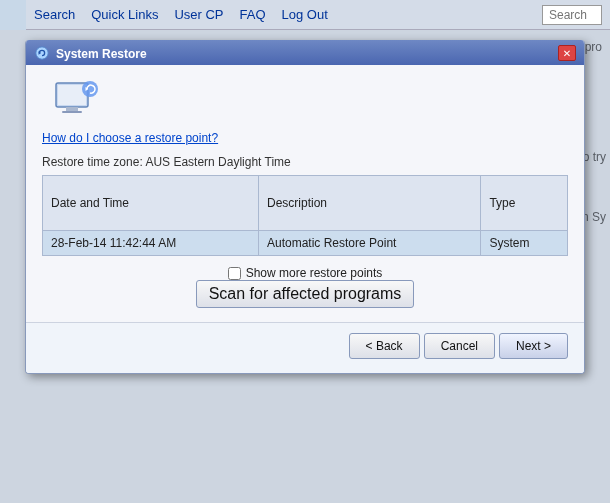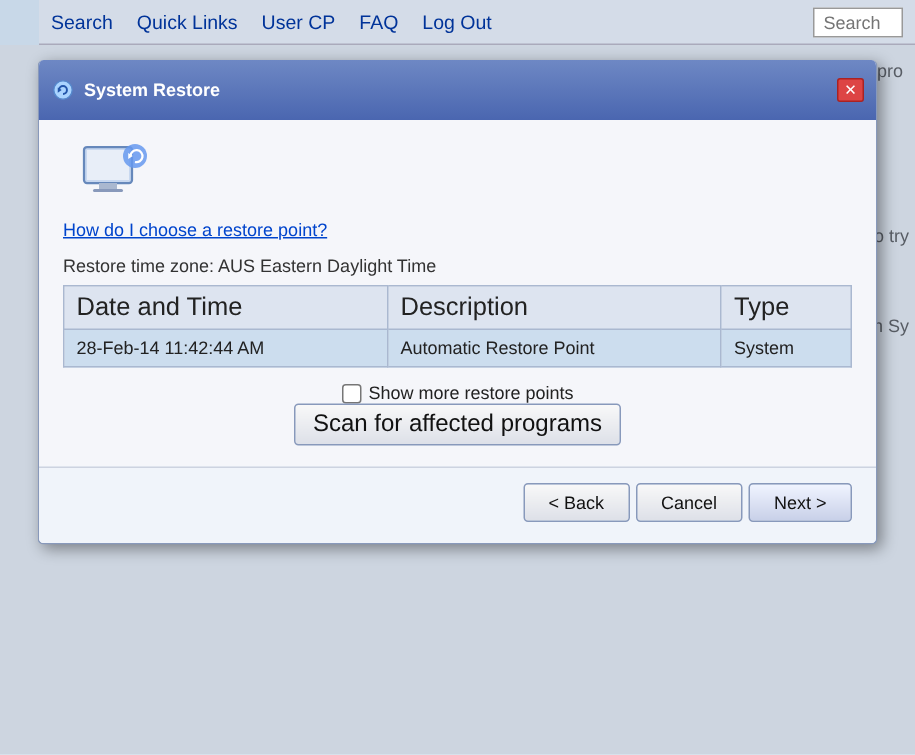--- a/index.html
+++ b/index.html
@@ -90,23 +90,23 @@
       width: 560px;
       box-shadow: 3px 3px 10px rgba(0,0,0,0.4);
       border-radius: 4px;
       overflow: hidden;
     }
 
     
     .title-bar {
       background: linear-gradient(to bottom, #6e88c4 0%, #4a66b0 100%);
       display: flex;
-      align-items: center;
+      align-items: flex-end;
       padding: 4px 8px;
-      height: 40px;
+      height: 25px;
     }
     .title-bar-icon {
       width: 16px;
       height: 16px;
       margin-right: 6px;
       display: flex;
       align-items: center;
       justify-content: center;
     }
     .title-bar-icon svg { width: 14px; height: 14px; }
@@ -176,23 +176,23 @@
     
     .restore-table {
       width: 100%;
       border-collapse: collapse;
       border: 1px solid #aab8d0;
       margin-bottom: 0;
     }
     .restore-table th {
       background: #dde4f0;
       border: 1px solid #aab8d0;
-      padding: 4px 8px;
+      padding: 20px 8px;
       text-align: left;
-      font-size: 17px;
+      font-size: 12px;
       font-weight: normal;
       color: #222;
     }
     .restore-table td {
       border: 1px solid #aab8d0;
       padding: 5px 8px;
       font-size: 12px;
       color: #222;
       background: #fff;
       vertical-align: top;

